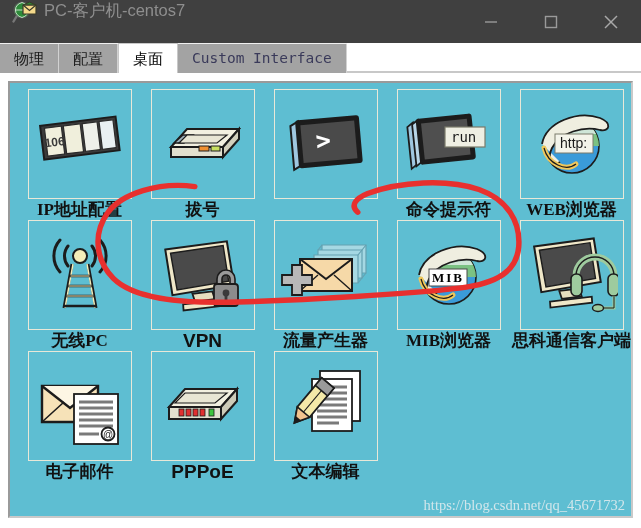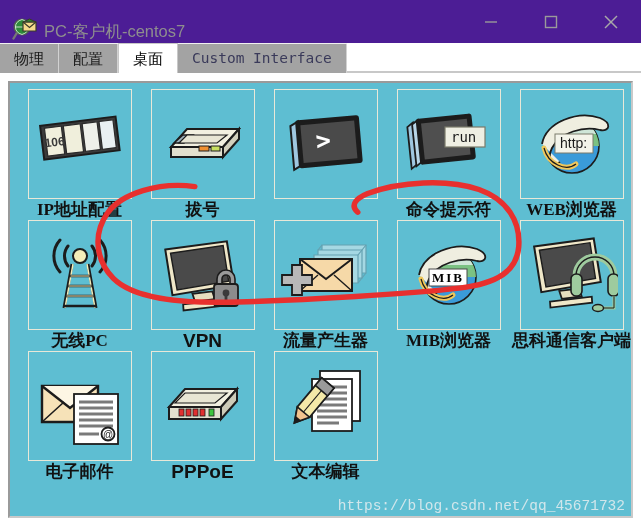--- a/index.html
+++ b/index.html
@@ -20,23 +20,23 @@
     width: 641px;
     height: 528px;
     background: #ffffff;
     box-sizing: border-box;
   }
 
   
   #titlebar {
     position: relative;
     height: 43px;
-    background: #4c1d95;
-    display: flex;
-    align-items: flex-end;
+    background: #404040;
+    display: flex;
+    align-items: flex-start;
     box-sizing: border-box;
   }
   #title-icon {
     width: 26px;
     height: 26px;
     margin-left: 12px;
     margin-right: 6px;
     flex: 0 0 auto;
     position: relative;
   }
@@ -192,21 +192,21 @@
   }
 
   
   #watermark {
     position: absolute;
     right: 6px;
     bottom: 2px;
     font-size: 14.5px;
     color: #e6eef0;
     opacity: 0.85;
-    font-family: Liberation Mono, monospace;
+    font-family: Liberation Serif, serif;
     white-space: nowrap;
   }
 </style>
 </head>
 <body>
 
 <div id="window">
 
   <div id="titlebar">
     <div id="title-icon">

